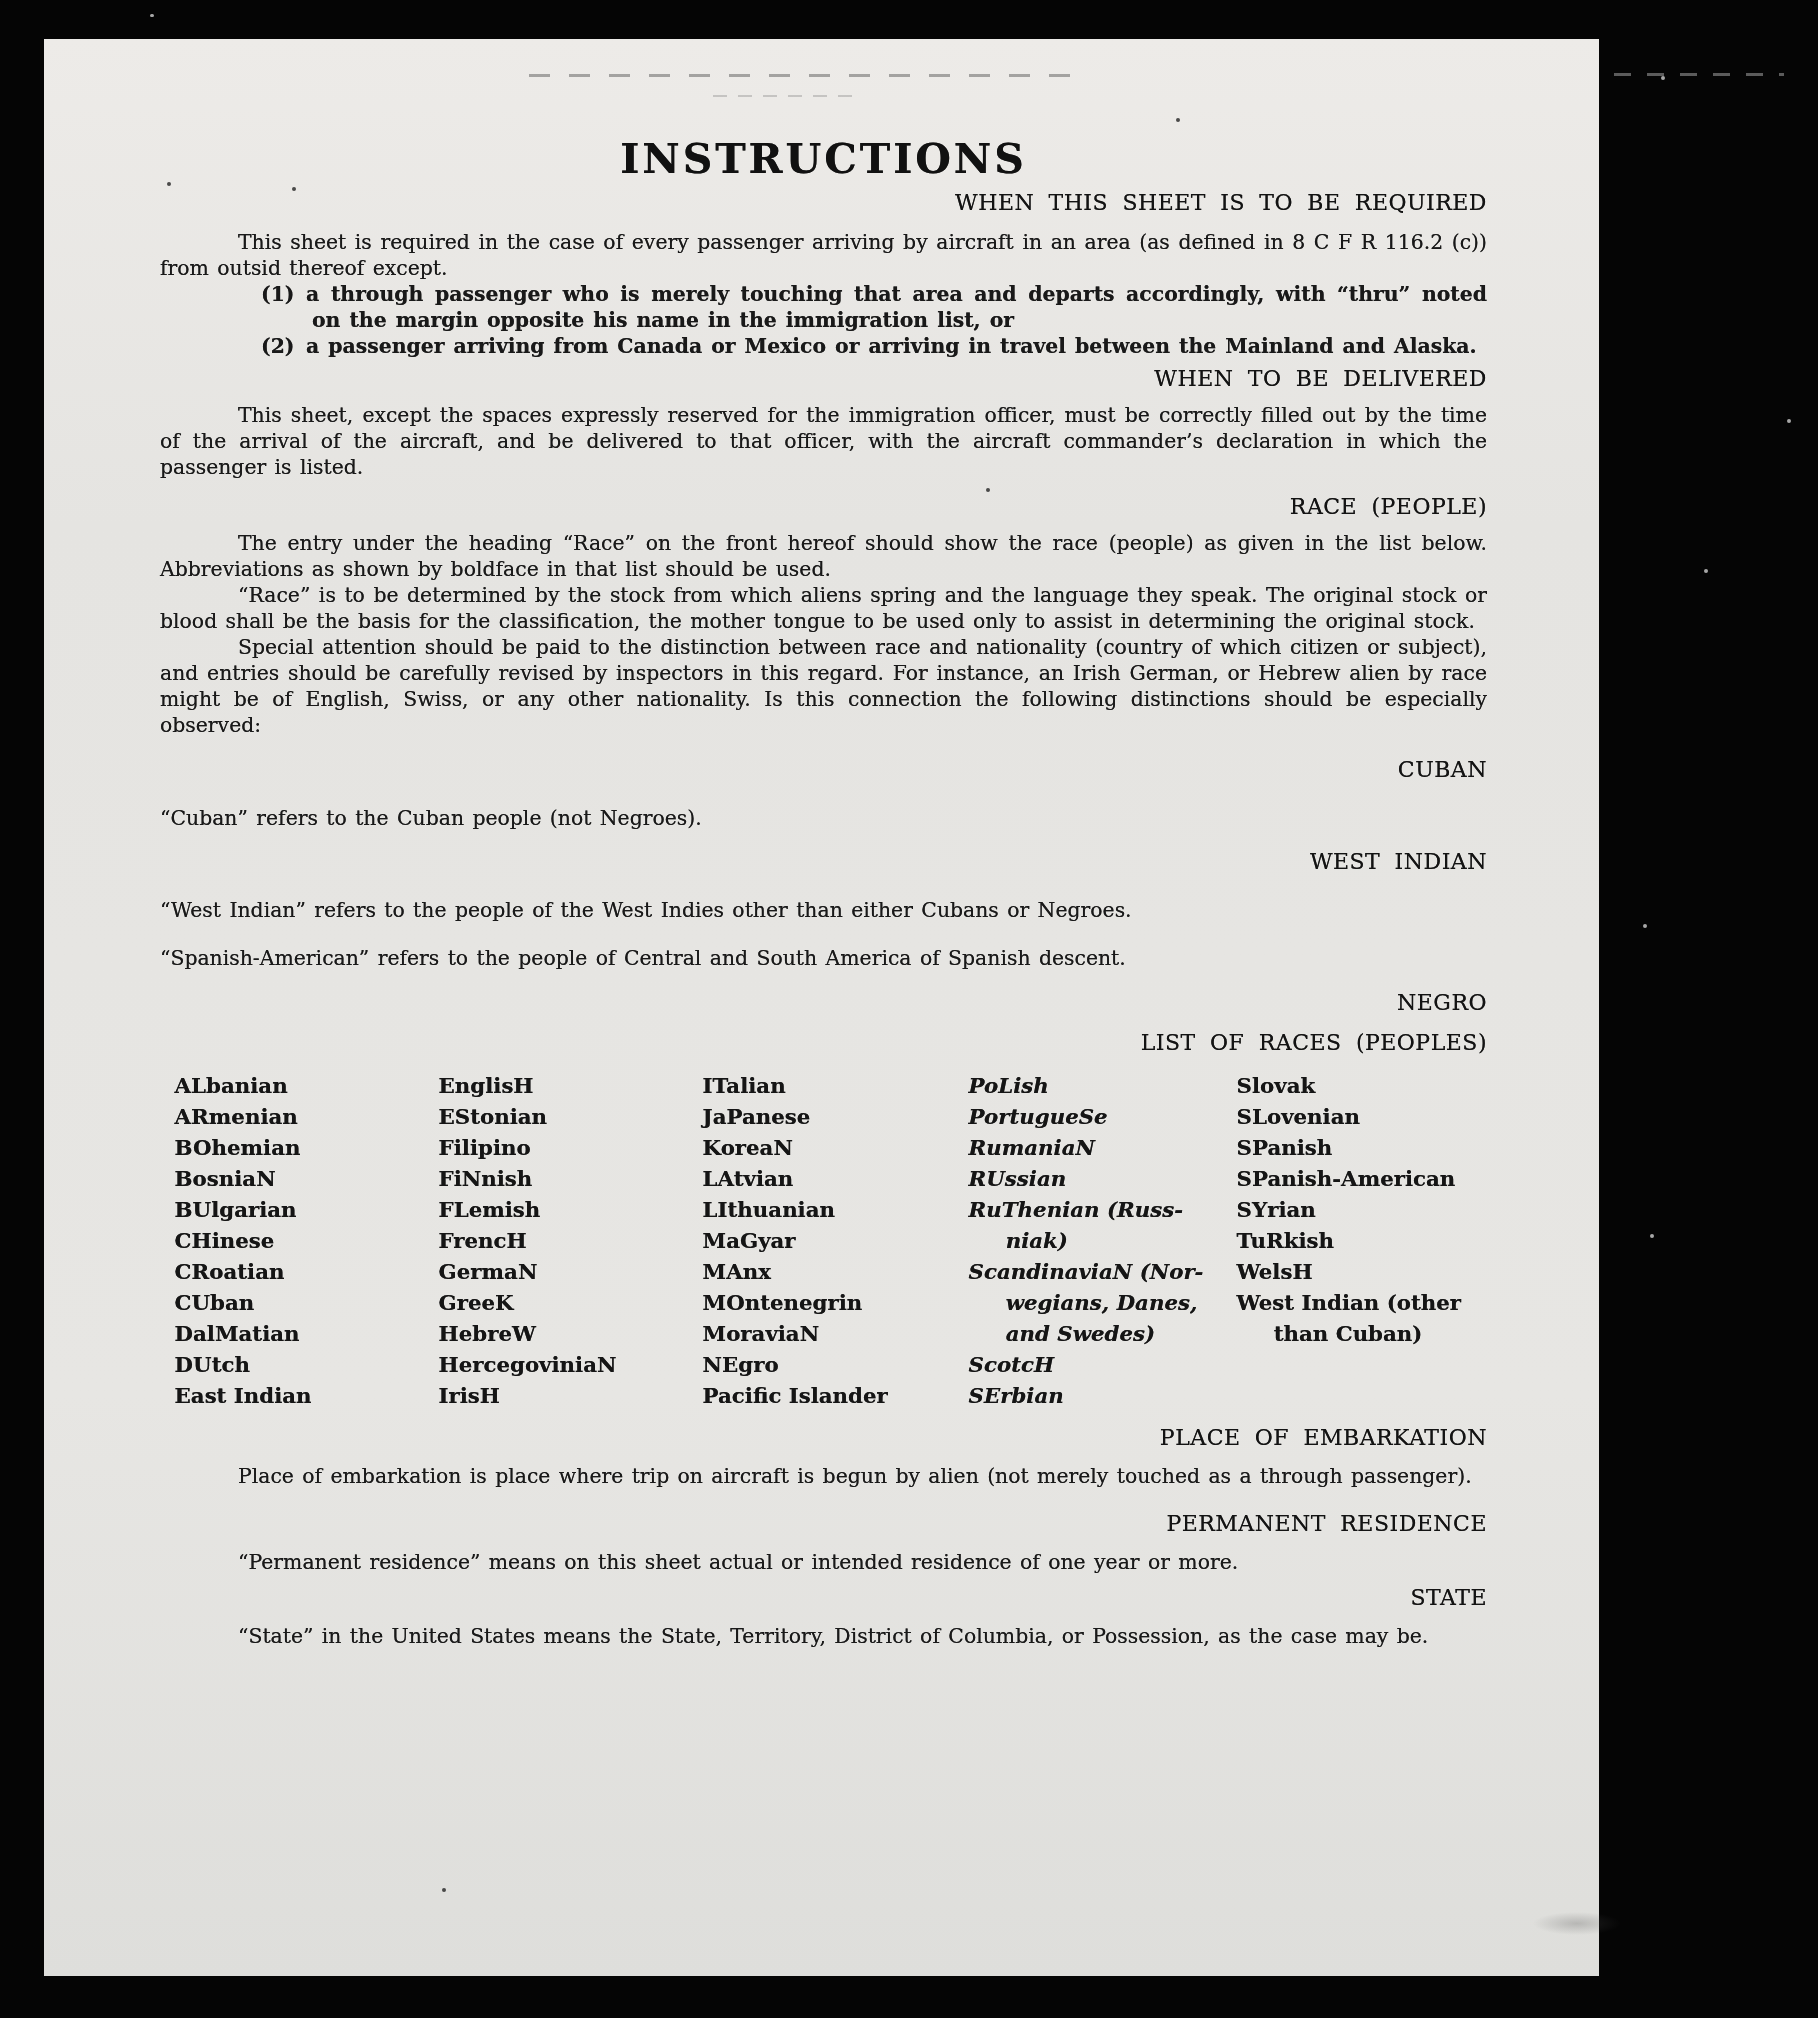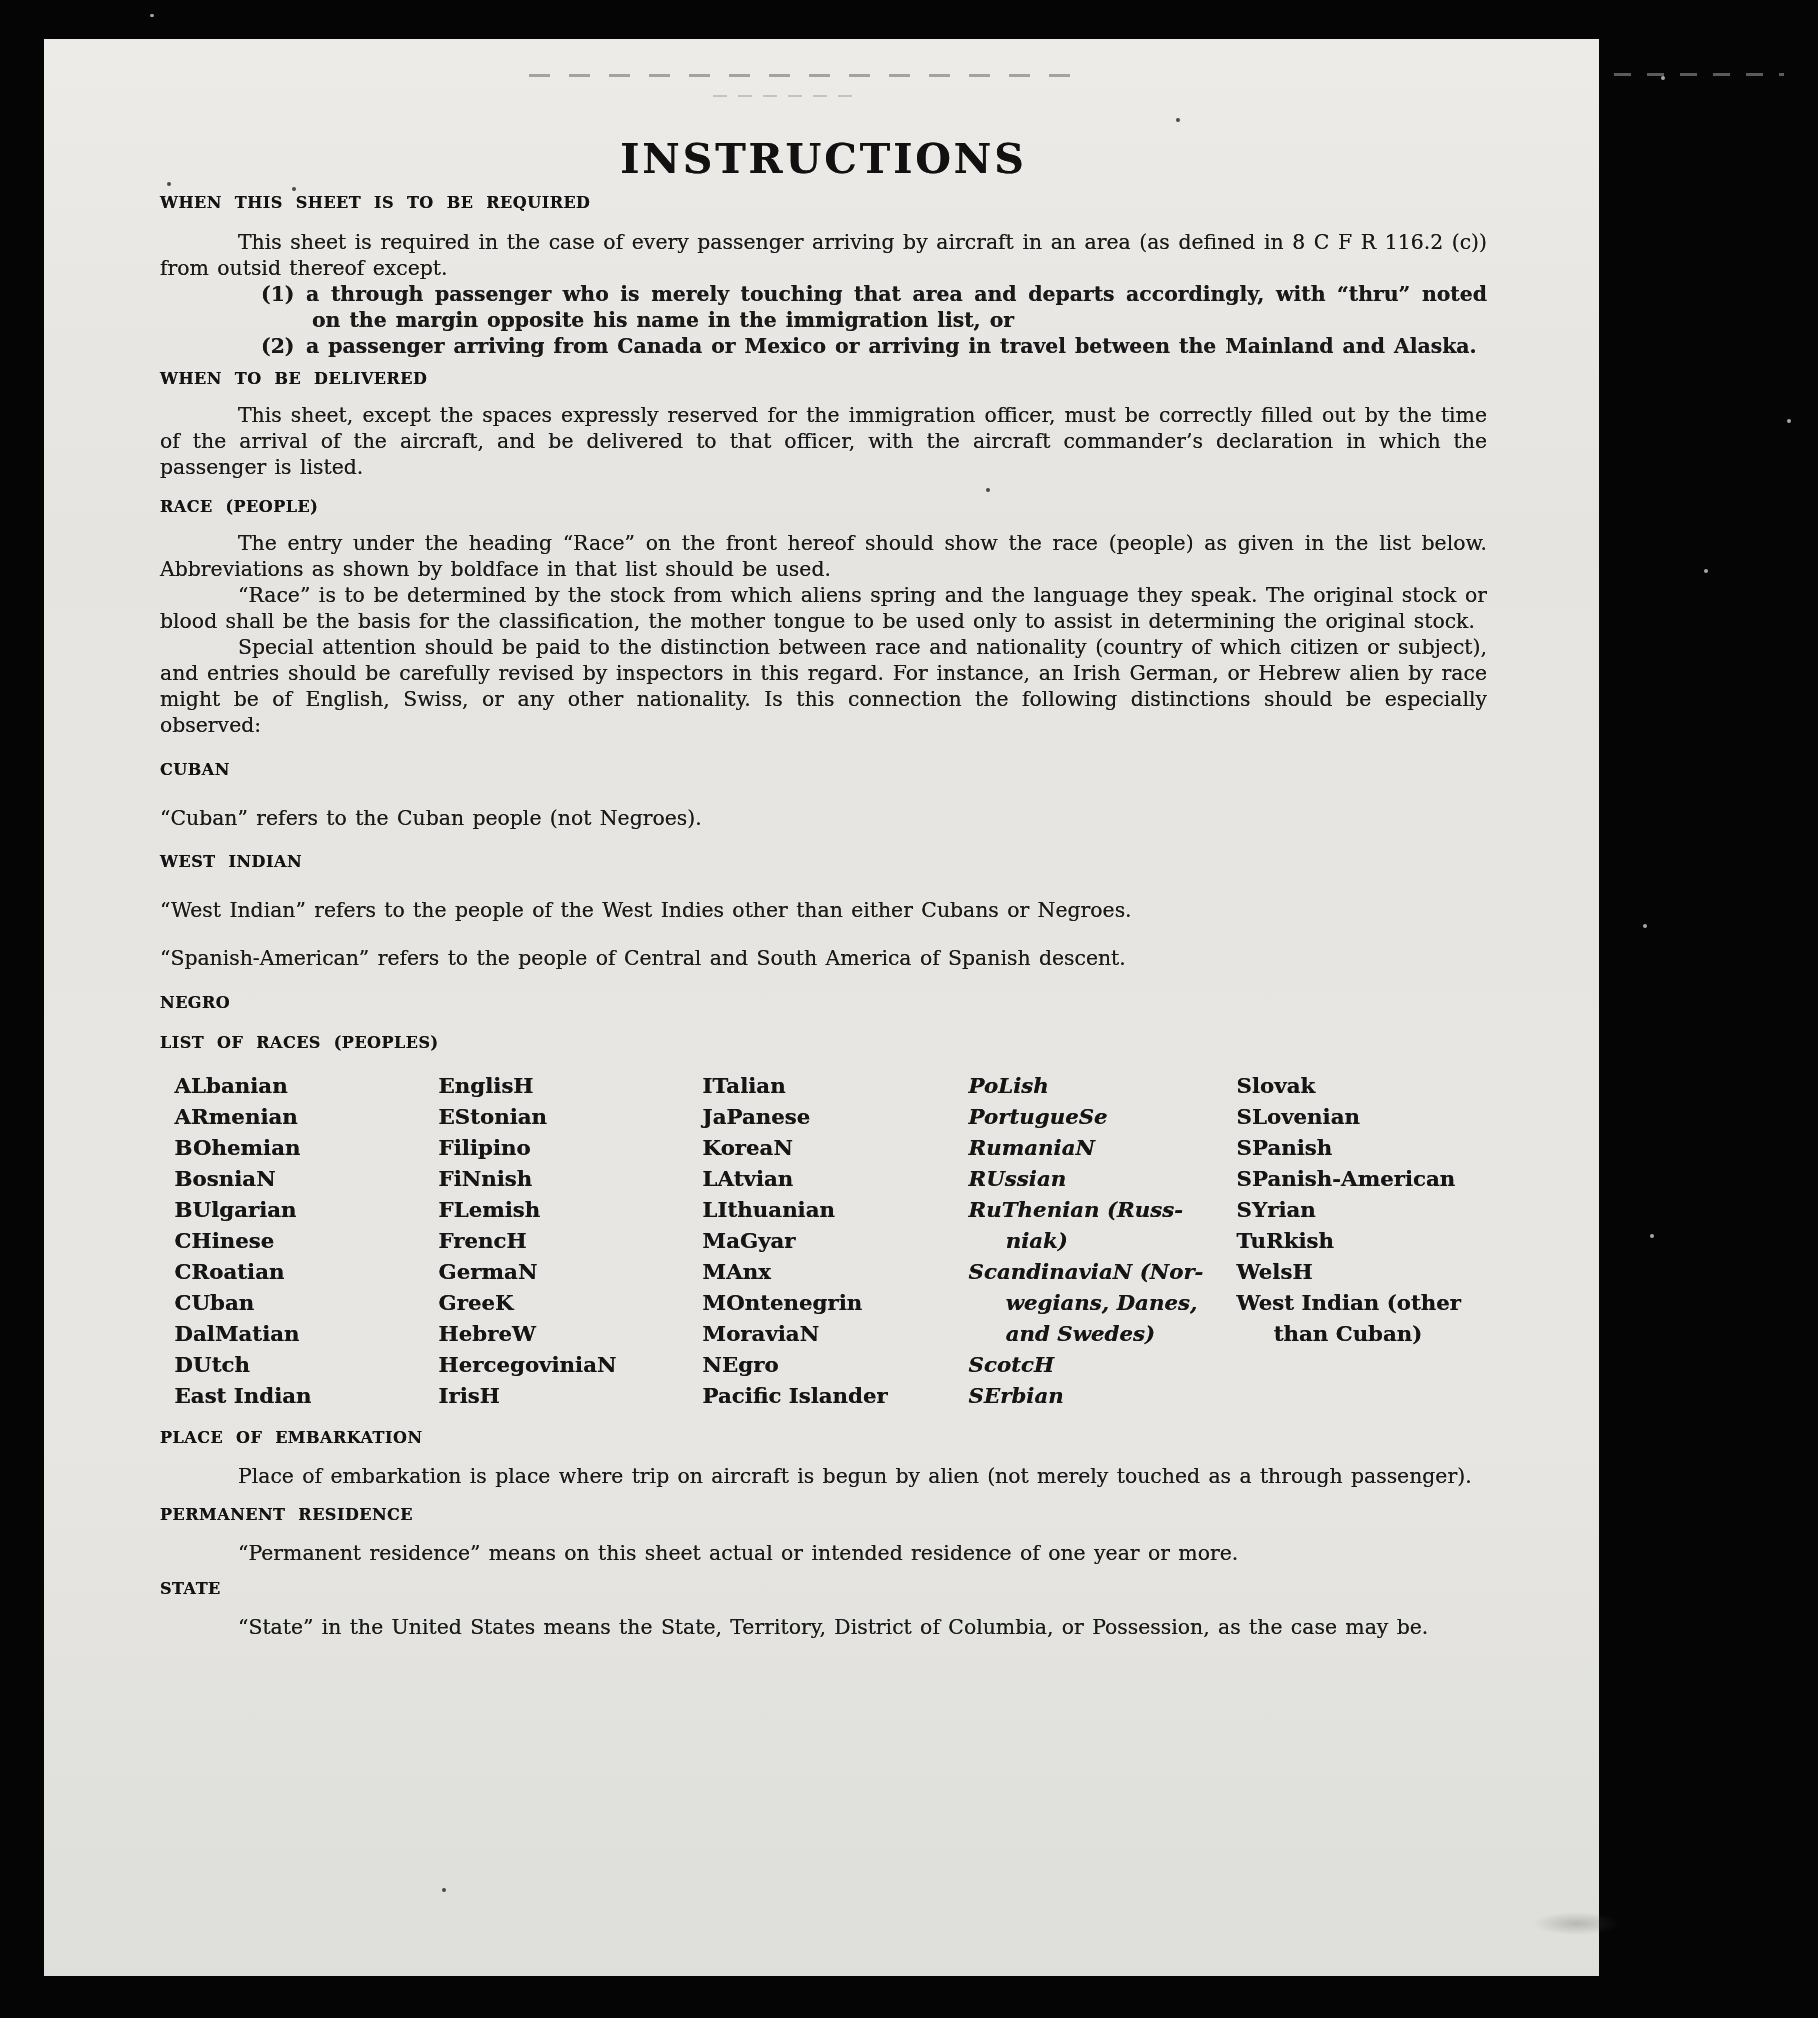--- a/index.html
+++ b/index.html
@@ -24,24 +24,24 @@
     margin:0;
     text-align:center;
     font-size:41px;
     line-height:47px;
     font-weight:bold;
     letter-spacing:2.9px;
     color:#111;
   }
   h2.sec-heading{
     margin:15.5px 0 0 0;
-    text-align:left;
-    font-size:16px;
+    text-align:right;
+    font-size:22px;
     line-height:27px;
-    font-weight:bold;
+    font-weight:normal;
     word-spacing:6.8px;
     letter-spacing:0.5px;
     color:#131313;
   }
   h2.mt-s{margin-top:5.8px;}
   h2.mt-m{margin-top:13.6px;}
   h2.mt-l{margin-top:17.5px;}
   p.body{
     margin:0;
     font-size:20.4px;
@@ -204,21 +204,21 @@
         <div>TuRkish</div>
         <div>WelsH</div>
         <div>West Indian (other</div>
         <div>     than Cuban)</div>
       </div>
   </div>
 
   <h2 class="sec-heading mt-m">PLACE OF EMBARKATION</h2>
   <p class="body ind" style="margin-top:11.6px;">Place of embarkation is place where trip on aircraft is begun by alien (not merely touched as a through passenger).</p>
 
-  <h2 class="sec-heading" style="margin-top:12px;">PERMANENT  RESIDENCE</h2>
+  <h2 class="sec-heading" style="margin-top:21px;">PERMANENT  RESIDENCE</h2>
   <p class="body ind" style="margin-top:11.6px;">“Permanent residence” means on this sheet actual or intended residence of one year or more.</p>
 
   <h2 class="sec-heading" style="margin-top:9.7px;">STATE</h2>
   <p class="body ind" style="margin-top:11.6px;">“State” in the United States means the State, Territory, District of Columbia, or Possession, as the case may be.</p>
 
 </div>
 
 <div class="artifact streak-dark" style="left:529px;top:74px;width:548px;"></div>
 <div class="artifact streak-faint" style="left:713px;top:95px;width:146px;"></div>
 <div class="artifact streak-onblack" style="left:1614px;top:73px;width:170px;"></div>

